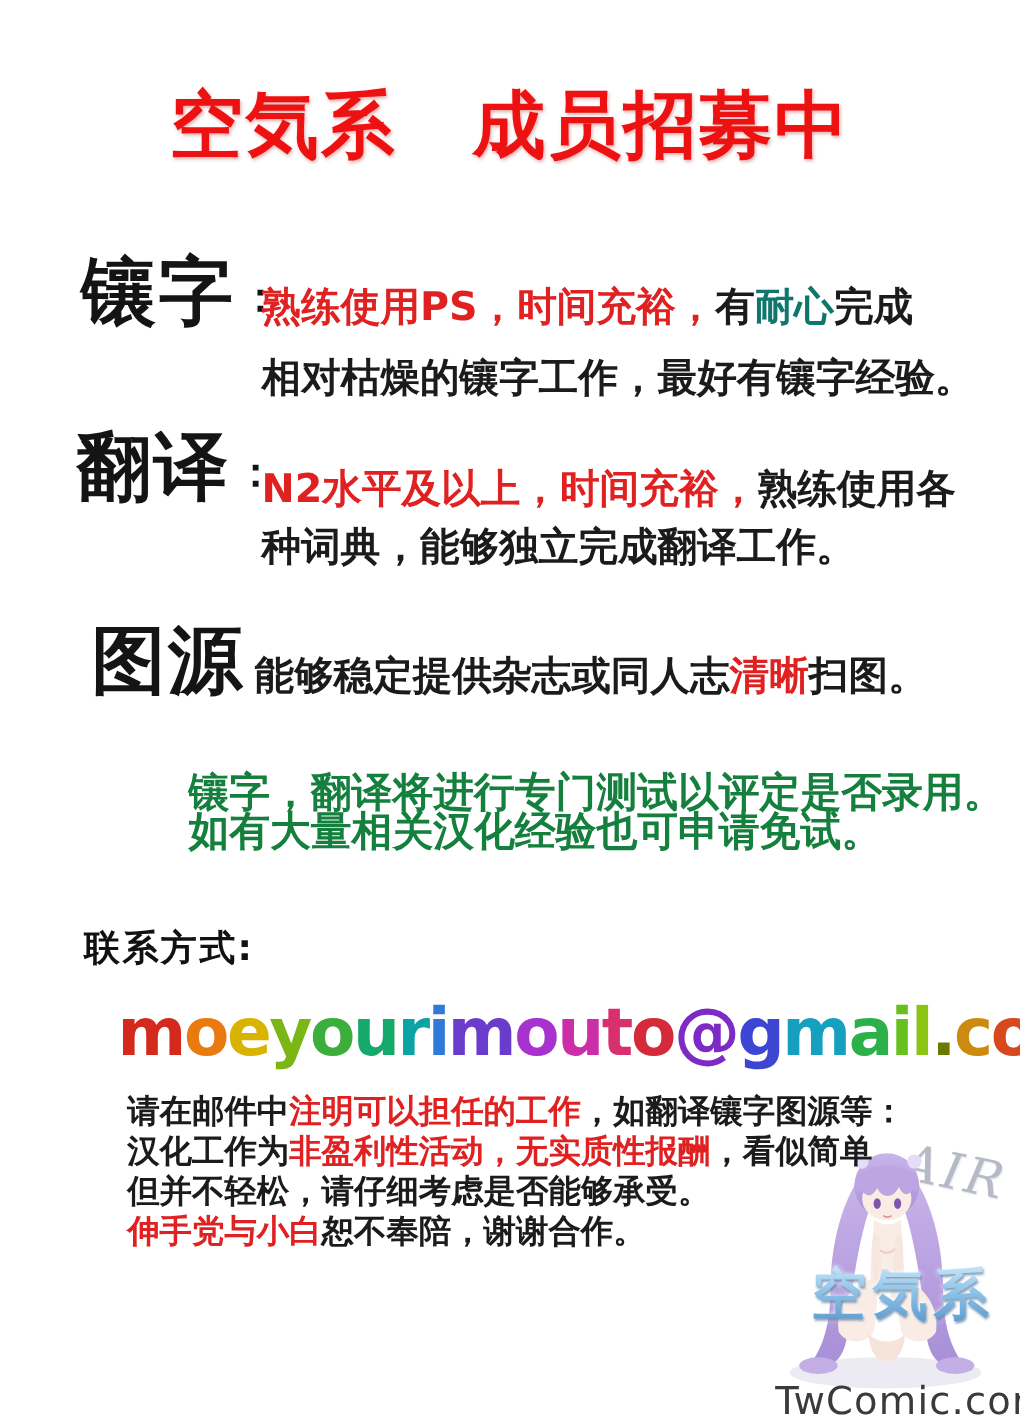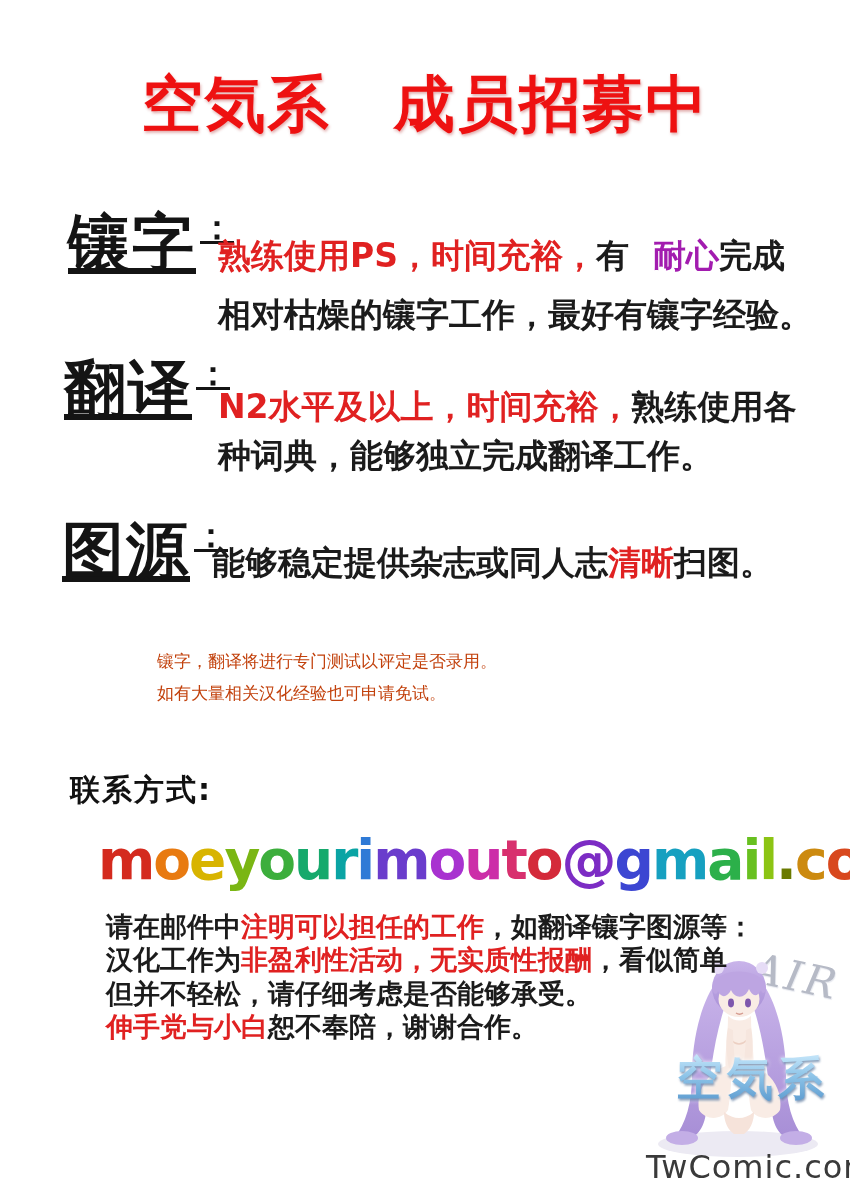--- a/index.html
+++ b/index.html
@@ -8,35 +8,35 @@
     font-family:"DejaVu Sans","Liberation Sans",sans-serif;
   }
   .serif{font-family:"DejaVu Serif","Liberation Serif",serif;}
 
   .title{
     position:absolute;top:64px;left:0;width:850px;text-align:center;
     font-size:61px;font-weight:bold;letter-spacing:2px;color:#ee1111;
     text-shadow:1px 2px 3px rgba(170,20,20,.35);white-space:nowrap;
   }
 
-  .sec-heading{position:absolute;display:flex;color:#141414;text-decoration:underline;}
+  .sec-heading{position:absolute;display:flex;align-items:flex-end;color:#141414;}
   .sec-label{font-size:62px;font-weight:bold;line-height:1.05;letter-spacing:2px;}
   .sec-colon{font-size:34px;font-weight:bold;line-height:1;padding:0 0 10px 4px;}
   .sec-content{position:absolute;white-space:nowrap;font-size:33px;font-weight:bold;}
   .sec-line{white-space:nowrap;}
   #sec1-heading{left:68px;top:210px;}
   #sec1-content{left:218px;top:226px;line-height:59px;}
   #sec2-heading{left:64px;top:356px;}
   #sec2-content{left:218px;top:382px;line-height:49px;}
-  #sec3-heading{left:62px;top:518px;}
+  #sec3-heading{left:76px;top:518px;}
   #sec3-content{left:212px;top:540px;line-height:46px;}
 
   .test-note{
-    position:absolute;left:157px;top:646px;font-size:17px;line-height:31.5px;
-    color:#c2410c;font-weight:normal;white-space:nowrap;
+    position:absolute;left:157px;top:646px;font-size:34px;line-height:31.5px;
+    color:#15803d;font-weight:bold;white-space:nowrap;
   }
 
   .contact-label{
     position:absolute;left:70px;top:770px;font-size:30px;font-weight:900;
     letter-spacing:2px;color:#111;white-space:nowrap;
   }
   .email{
     position:absolute;left:98px;top:828px;font-size:55px;line-height:64px;
     font-weight:bold;letter-spacing:-2px;white-space:nowrap;cursor:pointer;
   }
@@ -70,21 +70,21 @@
 
 <div class="page">
 
   <div class="title serif">空気系　成员招募中</div>
 
   <div class="sec-heading serif" id="sec1-heading">
     <span class="sec-label">镶字</span>
     <span class="sec-colon">：</span>
   </div>
   <div class="sec-content" id="sec1-content">
-    <div class="sec-line"><span style="color: rgb(224, 33, 33);">熟练使用PS，时间充裕，</span><span style="color: rgb(27, 27, 27);">有</span><span style="color: #a21caf; margin-left: 24px;">耐心</span><span style="color: rgb(27, 27, 27);">完成</span></div>
+    <div class="sec-line"><span style="color: rgb(224, 33, 33);">熟练使用PS，时间充裕，</span><span style="color: rgb(27, 27, 27);">有</span><span style="color: #0f766e;">耐心</span><span style="color: rgb(27, 27, 27);">完成</span></div>
     <div class="sec-line"><span style="color: rgb(27, 27, 27);">相对枯燥的镶字工作，最好有镶字经验。</span></div>
   </div>
 
   <div class="sec-heading serif" id="sec2-heading">
     <span class="sec-label">翻译</span>
     <span class="sec-colon">：</span>
   </div>
   <div class="sec-content" id="sec2-content">
     <div class="sec-line"><span style="color: rgb(224, 33, 33);">N2水平及以上，时间充裕，</span><span style="color: rgb(27, 27, 27);">熟练使用各</span></div>
     <div class="sec-line"><span style="color: rgb(27, 27, 27);">种词典，能够独立完成翻译工作。</span></div>

